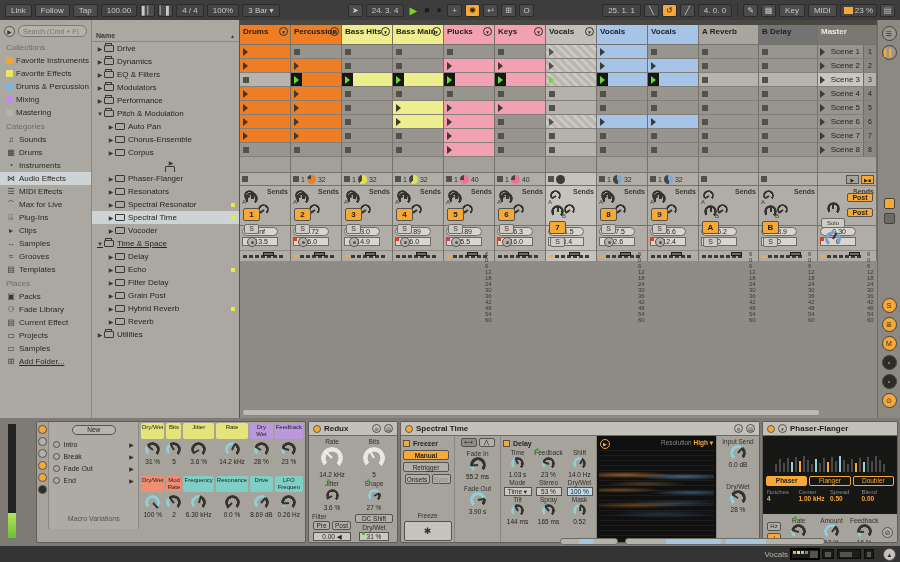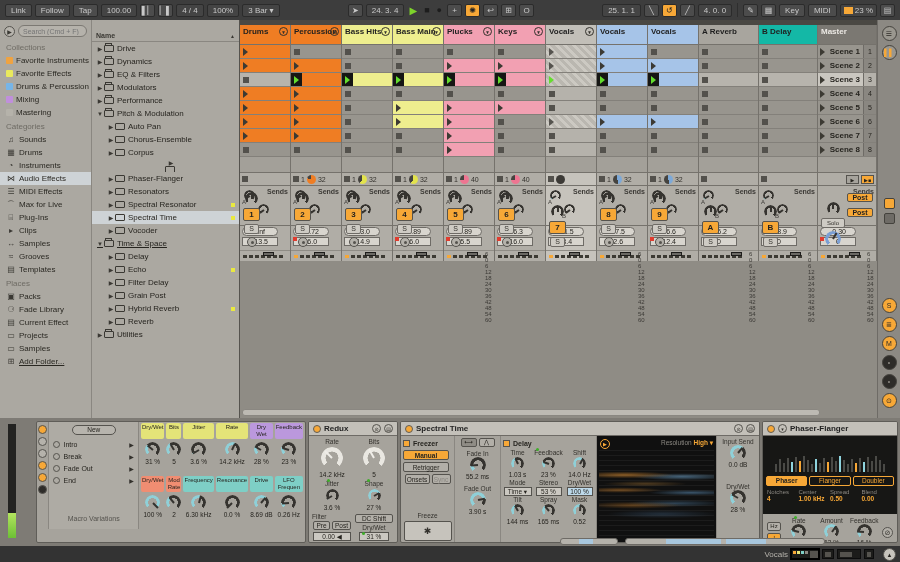--- a/index.html
+++ b/index.html
@@ -85,21 +85,21 @@
   .solob{width:24px;height:10px;background:#cecbc4;border:1px solid #6e6b66;border-radius:2px;font-size:6px;line-height:8px;text-align:center;color:#33312c}
   .armb{width:10px;height:10px;border:1px solid #55534e;border-radius:50%;background:#b5b2ab;position:relative}
   .armb::after{content:"";position:absolute;left:3px;top:3px;width:3px;height:3px;border-radius:50%;background:#55534e}
   .cue{position:relative}
   .cue .ring{background:conic-gradient(from 225deg,#7b9fd4 0 270deg,transparent 270deg)!important}
   .segs{height:11px;display:flex;gap:2px;align-items:center;padding:0 3px;border-top:1px solid #8f8c85}
   .segs i{width:4px;height:3px;background:#3c3a33}
   .segs i.o{background:#f7a837}
   .screl{height:14px;display:flex;align-items:center;border-bottom:1px solid #83807a;background:#98958e;font-size:8px;color:#26241f}
   .screl.on{background:#cac7c0}
-  .screl .lb{flex:1;text-align:right;font-weight:bold;padding-right:3px;white-space:nowrap}
+  .screl .lb{flex:1;text-align:right;font-weight:normal;padding-right:3px;white-space:nowrap}
   .screl .nm{width:13px;height:100%;background:#8a8781;border-left:1px solid #6e6b66;font-size:7px;line-height:13px;text-align:center}
   .screl.on .nm{background:#b5b2ab}
   .mstat{display:flex;justify-content:flex-end;gap:2px;align-items:center;padding-right:2px}
   .msbtn{width:13px;height:9px;background:#a6a39c;border:1px solid #55534e;font-size:5px;line-height:8px;text-align:center;color:#26241f}
   .msbtn.o{background:#f7a837}
   .hscroll{position:absolute;left:2px;bottom:2px;width:578px;height:7px;background:#bdbab3;border:1px solid #8a8781;border-radius:3px}
 
   .rstrip{position:absolute;left:877px;top:0;width:23px;height:398px;background:#8c8983;border-left:1px solid #6e6b66;display:flex;flex-direction:column;align-items:center;padding-top:6px;gap:4px}
   .rcirc{width:15px;height:15px;border-radius:50%;border:1px solid #44423d;background:#9a978f;font-size:7px;line-height:14px;text-align:center;color:#2c2a26;flex:none}
   .rcirc.o{background:#f7a837}
@@ -1360,21 +1360,21 @@
               <i></i>
               <i></i>
               <i></i>
               <i></i>
               <i></i>
               <i></i>
               <i></i>
             </div>
           </div>
           <div class="scol wret2">
-            <div class="thead" style="background: #14b8a6;"><span>B Delay</span></div>
+            <div class="thead" style="background: #737373;"><span>B Delay</span></div>
             <div class="cell">
               <span class="stopsq"></span>
             </div>
             <div class="cell">
               <span class="stopsq"></span>
             </div>
             <div class="cell r3s">
               <span class="stopsq"></span>
             </div>
             <div class="cell">

